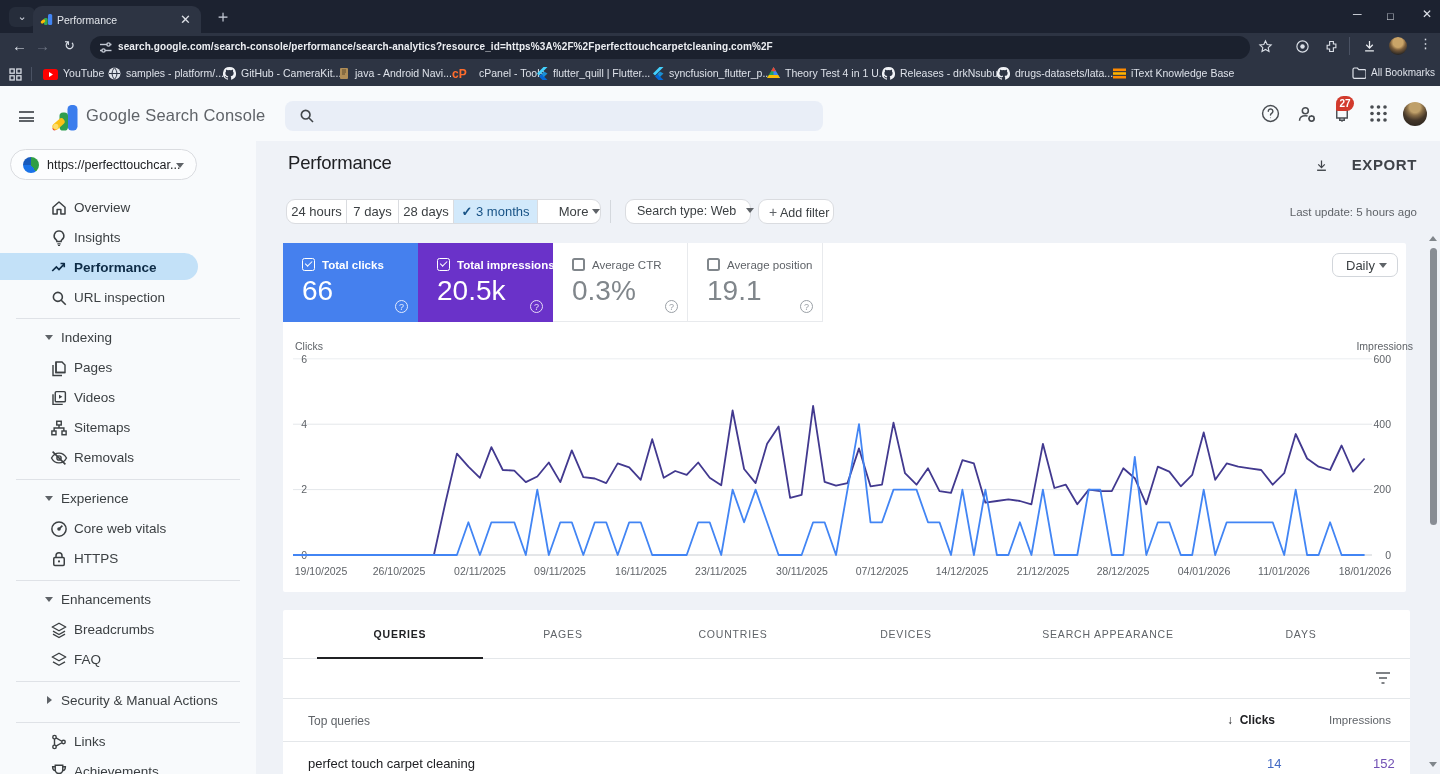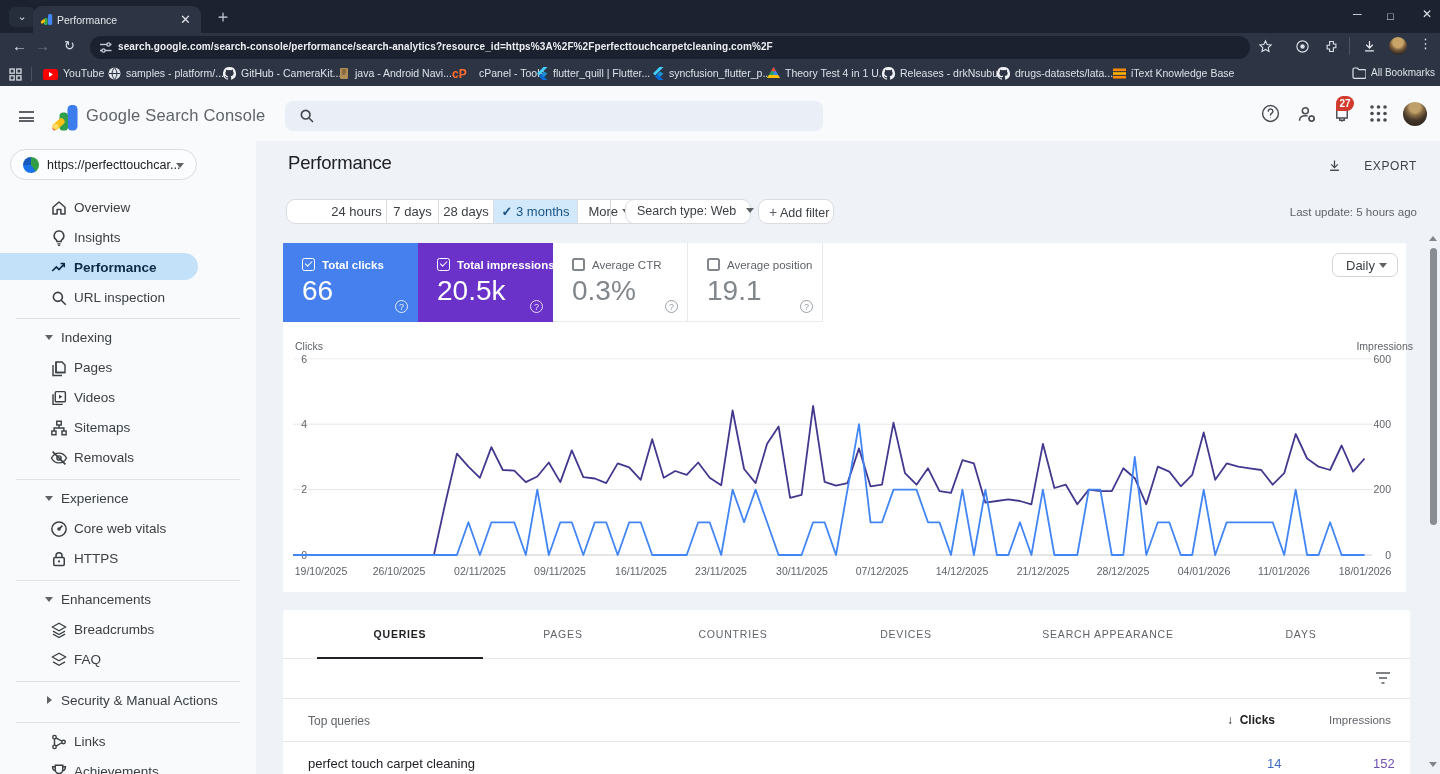--- a/index.html
+++ b/index.html
@@ -343,29 +343,29 @@
     </div>
 </div>
 
 <div class="abs" style="left:256px;top:141px;width:1184px;height:633px;background:#eff2f7;"></div>
 <div class="abs" style="left:288px;top:152px;font-size:18.5px;letter-spacing:-0.2px;color:#202124;">Performance</div>
 <div class="abs" style="right:23px;top:156px;white-space:nowrap;">
   <svg style="vertical-align:-3px" width="15" height="15" viewBox="0 0 24 24" fill="#3f4349">
       <path d="M11 4h2v9l3.5-3.5 1.4 1.4L12 16.8 6.1 10.9l1.4-1.4L11 13z"></path>
       <rect x="5" y="18.5" width="14" height="2.2"></rect>
     </svg>
-  <span style="font-size:12px;color:#3f4349;font-weight:normal;letter-spacing:0.6px;margin-left:18px;">EXPORT</span>
-</div>
-
-<div class="abs" style="left:286px;top:199px;height:25px;border:1px solid #dadce0;border-radius:9px;background:#fff;display:flex;font-size:13px;color:#3c4043;padding-left:40px;">
+  <span style="font-size:15px;color:#3f4349;font-weight:bold;letter-spacing:0.6px;margin-left:18px;">EXPORT</span>
+</div>
+
+<div class="abs" style="left:286px;top:199px;height:25px;border:1px solid #dadce0;border-radius:9px;background:#fff;display:flex;font-size:13px;color:#3c4043;">
   <div style="width:60px;text-align:center;padding-top:4px;border-right:1px solid #dadce0;">24 hours</div>
   <div style="width:52px;text-align:center;padding-top:4px;border-right:1px solid #dadce0;">7 days</div>
   <div style="width:55px;text-align:center;padding-top:4px;border-right:1px solid #dadce0;">28 days</div>
   <div style="width:84px;text-align:center;padding-top:4px;border-right:1px solid #dadce0;background:#d2e9fb;color:#185386;border-radius:0;"><span style="font-weight:bold;">✓</span> 3 months</div>
-  <div style="width:62px;text-align:center;padding-top:4px;">More <span style="display:inline-block;width:0;height:0;border-left:4.5px solid transparent;border-right:4.5px solid transparent;border-top:5px solid #5f6368;vertical-align:2px;"></span></div>
+  <div style="width:62px;text-align:right;padding-top:4px;">More <span style="display:inline-block;width:0;height:0;border-left:4.5px solid transparent;border-right:4.5px solid transparent;border-top:5px solid #5f6368;vertical-align:2px;"></span></div>
 </div>
 <div class="abs" style="left:610px;top:200px;width:1px;height:23px;background:#d4d8dd;"></div>
 <div class="abs" style="left:625px;top:199px;width:126px;height:25px;border:1px solid #dadce0;border-radius:9px;background:#fff;font-size:12.5px;color:#3c4043;padding:4px 0 0 11px;white-space:nowrap;">Search type: Web <span style="display:inline-block;width:0;height:0;border-left:4.5px solid transparent;border-right:4.5px solid transparent;border-top:5px solid #5f6368;vertical-align:2px;margin-left:6px;"></span></div>
 <div class="abs" style="left:758px;top:199px;width:76px;height:25px;border:1px solid #dadce0;border-radius:9px;background:#fff;font-size:12.5px;color:#3c4043;padding:4px 0 0 10px;white-space:nowrap;"><span style="font-size:14px;color:#5f6368;">+</span> Add filter</div>
 <div class="abs" style="right:23px;top:206px;font-size:11.5px;color:#5f6368;">Last update: 5 hours ago</div>
 
 <div class="abs" style="left:283px;top:243px;width:1123px;height:349px;background:#fff;border-radius:2px;"></div>
 
 <div class="abs" style="left:283px;top:243px;width:135px;height:79px;background:#4580ee;">
   <div style="position:absolute;left:19px;top:15px;width:13px;height:13px;border:1.8px solid #fff;border-radius:2.5px;background:#4580ee;">

